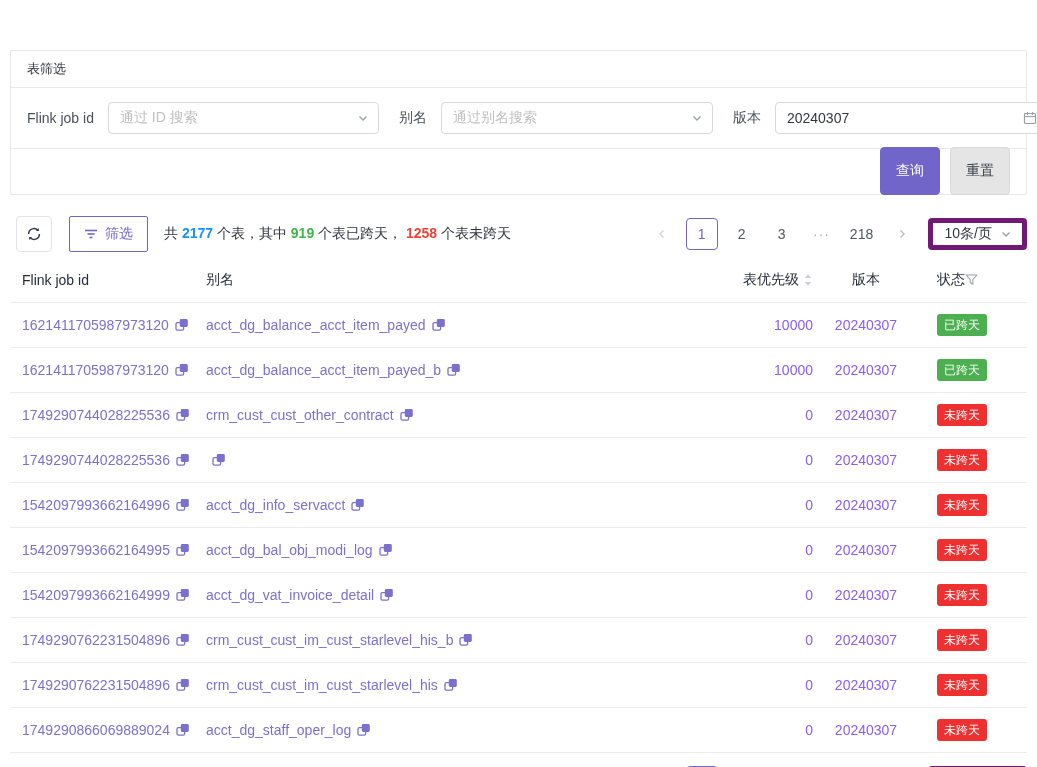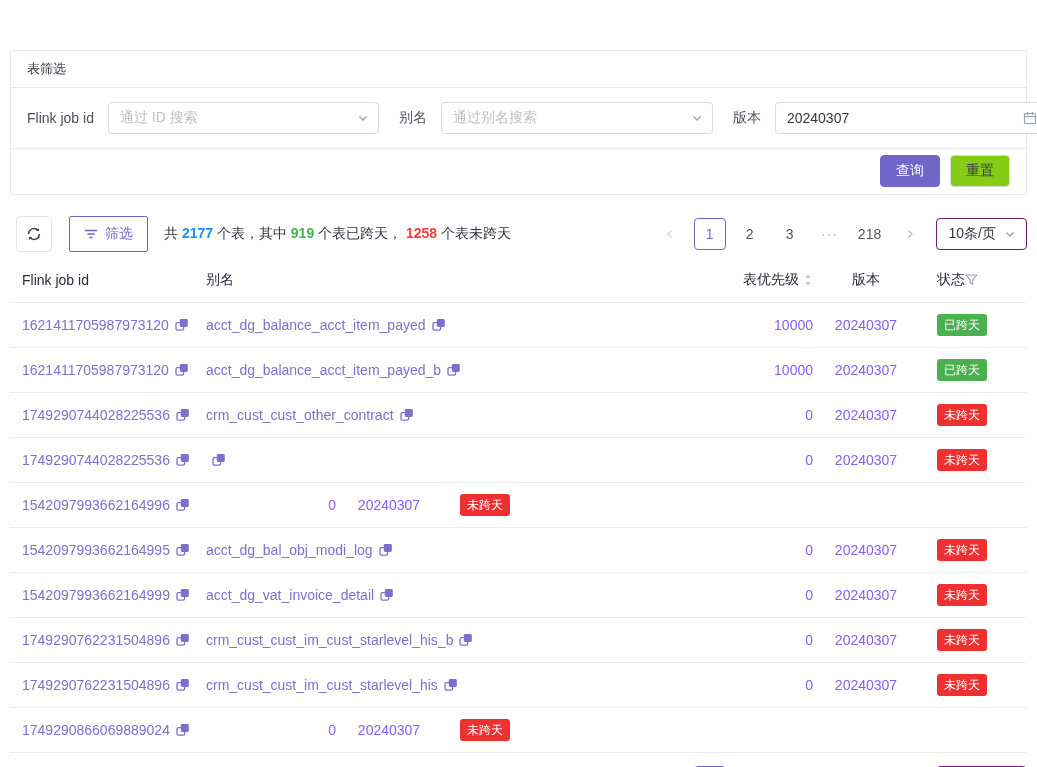--- a/index.html
+++ b/index.html
@@ -22,23 +22,23 @@
     position:relative; display:flex; align-items:center;
     height:32px; border:1px solid #d9d9d9; border-radius:4px; background:#fff;
     padding:0 30px 0 11px;
   }
   .control.w1 { width:271px; }
   .control.w2 { width:272px; }
   .placeholder { color:#bfbfbf; overflow:hidden; white-space:nowrap; }
   .control-value { color:#33373f; }
   .control-suffix { position:absolute; right:9px; top:50%; transform:translateY(-50%); display:flex; }
   .actions-row { display:flex; justify-content:flex-end; align-items:center; gap:10px; padding:6px 16px 7px; height:45px; }
-  .btn { height:32px; padding:0 15px; border-radius:4px; font-size:14px; display:inline-flex; align-items:center; cursor:pointer; border:1px solid transparent; }
+  .btn { height:48px; padding:0 15px; border-radius:4px; font-size:14px; display:inline-flex; align-items:center; cursor:pointer; border:1px solid transparent; }
   .btn-primary { background:#7265ca; border-color:#7265ca; color:#fff; }
-  .btn-default { background:#84cc16; border-color:#d9d9d9; color:#383d47; }
+  .btn-default { background:#e5e5e5; border-color:#d9d9d9; color:#383d47; }
 
   
   .toolbar { display:flex; align-items:center; margin-top:21px; padding:0 0 0 6px; }
   .icon-btn {
     width:36px; height:36px; border:1px solid #e3e4e6; border-radius:4px;
     display:flex; align-items:center; justify-content:center; background:#fff; cursor:pointer;
   }
   .filter-btn {
     display:inline-flex; align-items:center; gap:7px; margin-left:17px;
     height:36px; padding:0 14px; border:1px solid #7265ca; border-radius:2px;
@@ -52,21 +52,21 @@
   .pagination { display:flex; align-items:center; gap:8px; }
   .page-item {
     min-width:32px; height:32px; display:inline-flex; align-items:center; justify-content:center;
     border-radius:4px; color:#51565f; cursor:pointer; padding:0 4px;
   }
   .page-item.active { border:1px solid #7265ca; color:#7265ca; }
   .page-item.nav { cursor:pointer; }
   .page-item.ellipsis { color:#a9adb5; letter-spacing:1px; }
   .page-size {
     display:inline-flex; align-items:center; gap:8px; height:32px; padding:0 10px 0 12px;
-    border:1px solid #701a75; border-radius:4px; color:#33373f; cursor:pointer; margin-left:2px;
+    border:5px solid #701a75; border-radius:4px; color:#33373f; cursor:pointer; margin-left:2px;
   }
 
   
   .table { margin-top:6px; }
   .tr { display:flex; align-items:center; height:45px; border-bottom:1px solid #ececee; }
   .tr.head { border-bottom:1px solid #ececee; }
   .td { display:flex; align-items:center; overflow:hidden; }
   .col-id { width:196px; padding-left:12px; flex-shrink:0; }
   .col-alias { flex:1; min-width:0; }
   .col-priority { width:130px; justify-content:flex-end; flex-shrink:0; }
@@ -346,20 +346,29 @@
   <div class="tr">
     <div class="td col-id">
       <a class="link row-id">1542097993662164996</a>
       <span class="copy-icon">
         <svg width="14" height="14" viewBox="0 0 14 14">
                 <rect x="1" y="4.6" width="7.6" height="7.6" rx="1.4" fill="none" stroke="#7c70cf" stroke-width="1.3"></rect>
                 <rect x="4.8" y="1" width="8" height="8" rx="1.4" fill="#7c70cf"></rect>
               </svg>
       </span>
     </div>
+    <div class="td col-alias">
+      <a class="link row-alias">acct_dg_info_servacct</a>
+      <span class="copy-icon">
+        <svg width="14" height="14" viewBox="0 0 14 14">
+                <rect x="1" y="4.6" width="7.6" height="7.6" rx="1.4" fill="none" stroke="#7c70cf" stroke-width="1.3"></rect>
+                <rect x="4.8" y="1" width="8" height="8" rx="1.4" fill="#7c70cf"></rect>
+              </svg>
+      </span>
+    </div>
     <div class="td col-priority">
             <span class="cell-text row-priority">0</span>
           </div>
     <div class="td col-version">
             <span class="cell-text row-version">20240307</span>
           </div>
     <div class="td col-status">
             <span class="badge row-status" style="background: rgb(238, 48, 48);">未跨天</span>
           </div>
   </div>
@@ -480,20 +489,29 @@
             <span class="cell-text row-version">20240307</span>
           </div>
     <div class="td col-status">
             <span class="badge row-status" style="background: rgb(238, 48, 48);">未跨天</span>
           </div>
   </div>
 
   <div class="tr">
     <div class="td col-id">
       <a class="link row-id">1749290866069889024</a>
+      <span class="copy-icon">
+        <svg width="14" height="14" viewBox="0 0 14 14">
+                <rect x="1" y="4.6" width="7.6" height="7.6" rx="1.4" fill="none" stroke="#7c70cf" stroke-width="1.3"></rect>
+                <rect x="4.8" y="1" width="8" height="8" rx="1.4" fill="#7c70cf"></rect>
+              </svg>
+      </span>
+    </div>
+    <div class="td col-alias">
+      <a class="link row-alias">acct_dg_staff_oper_log</a>
       <span class="copy-icon">
         <svg width="14" height="14" viewBox="0 0 14 14">
                 <rect x="1" y="4.6" width="7.6" height="7.6" rx="1.4" fill="none" stroke="#7c70cf" stroke-width="1.3"></rect>
                 <rect x="4.8" y="1" width="8" height="8" rx="1.4" fill="#7c70cf"></rect>
               </svg>
       </span>
     </div>
     <div class="td col-priority">
             <span class="cell-text row-priority">0</span>
           </div>

